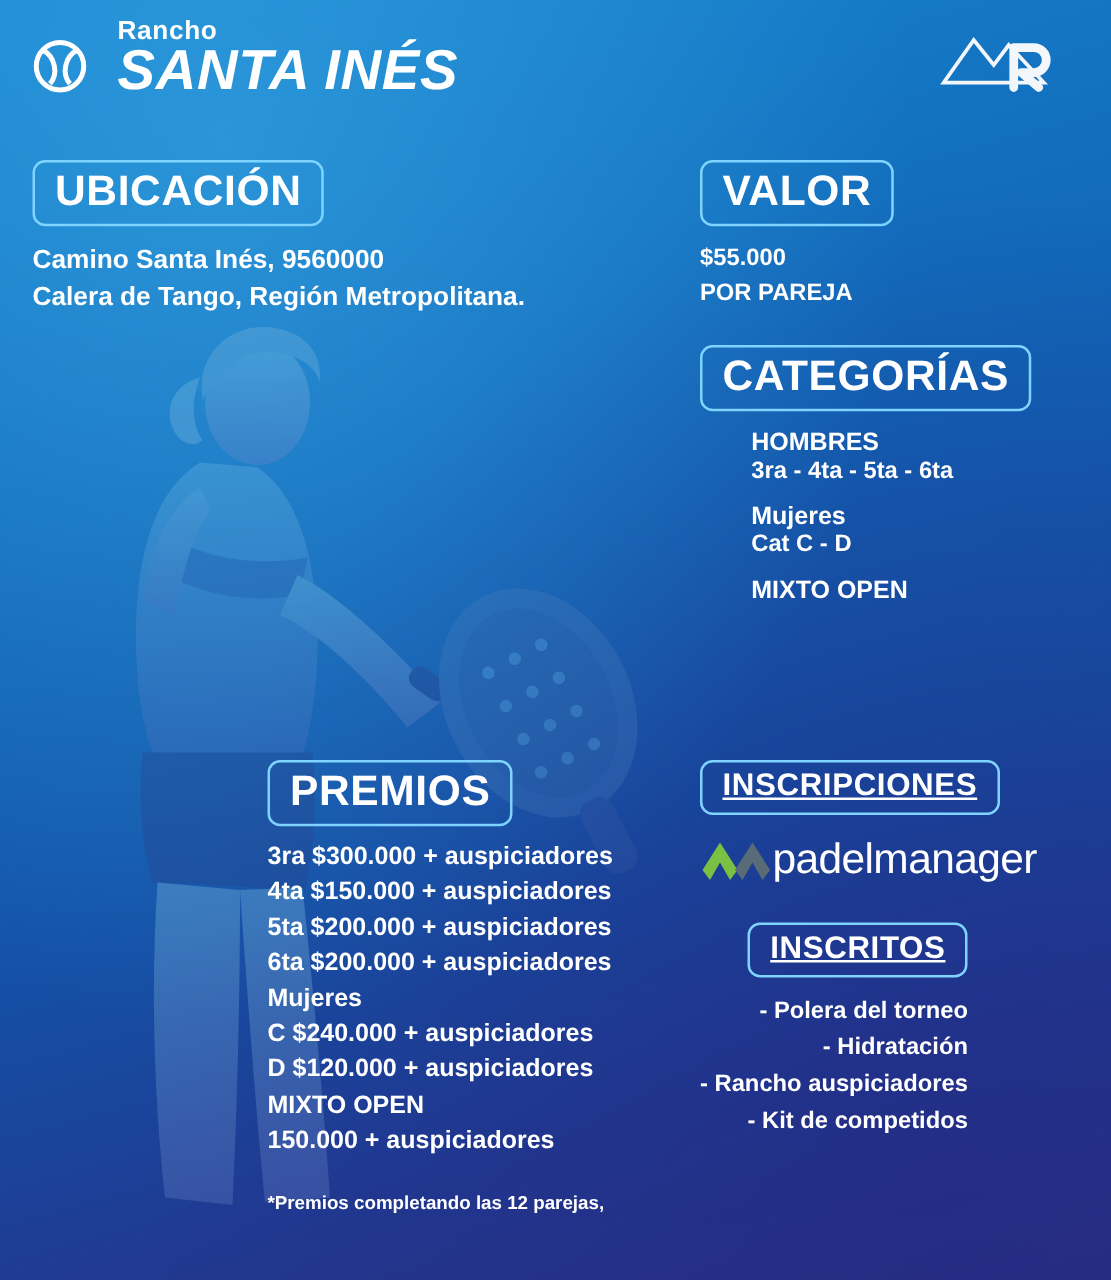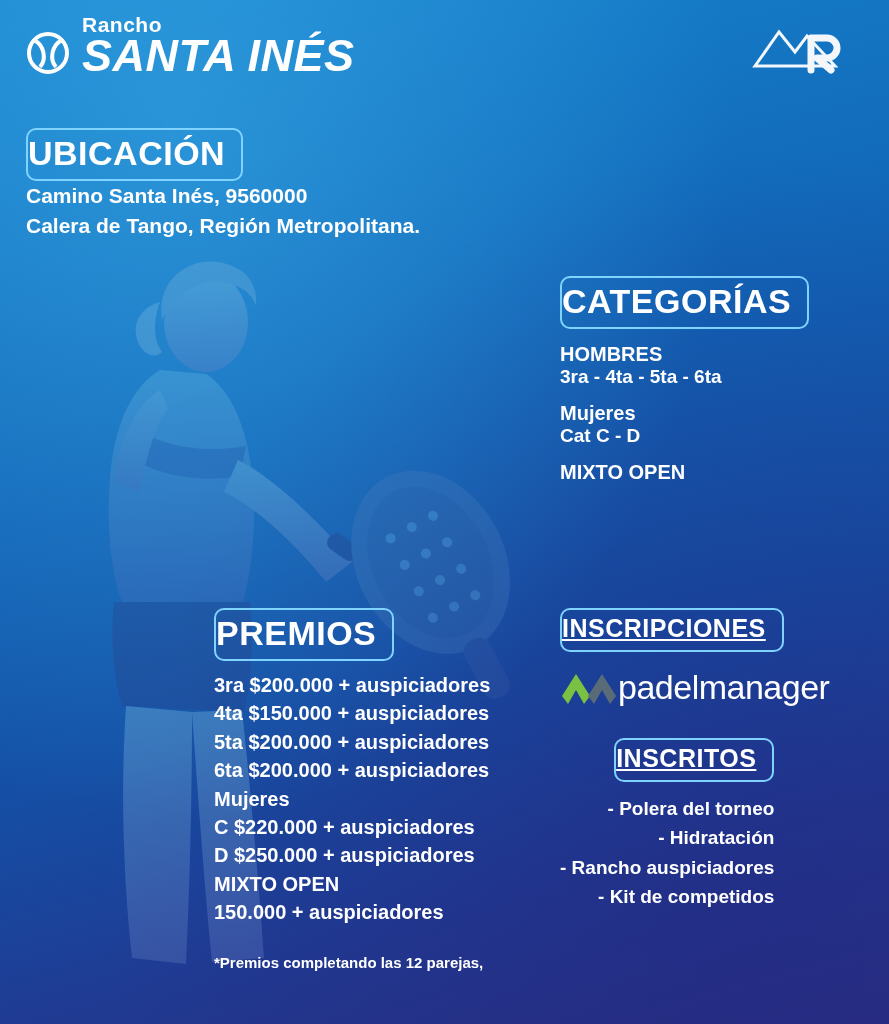--- a/index.html
+++ b/index.html
@@ -27,67 +27,68 @@
   
   .athlete{
     position:absolute;
     left:10px; top:250px;
     width:540px; height:780px;
     opacity:.30;
     pointer-events:none;
   }
 
   
-  .header{ position:absolute; left:26px; top:14px; display:flex; align-items:center; gap:12px; }
+  .header{ position:absolute; left:26px; top:14px; display:flex; align-items:center; gap:24px; }
   .brand-mark{ width:44px; height:44px; flex:0 0 44px; margin-top:14px; }
   .brand-text{ line-height:1; }
   .brand-top{ font-size:21px; font-weight:bold; letter-spacing:.5px; }
   .brand-bottom{ font-size:45px; font-weight:bold; letter-spacing:.5px; margin-top:-2px;font-style:italic; }
 
   .logo-mtn{ position:absolute; right:36px; top:18px; width:104px; height:64px; opacity:.95; }
 
   
   .boxed{
     display:inline-block;
     border:2px solid #7fd4ff;
     border-radius:10px;
-    padding:6px 16px 9px 0;
+    padding:6px 16px 9px 16px;
     font-size:34px;
     font-weight:bold;
     letter-spacing:.5px;
     line-height:1;
     color:#ffffff;
     background:transparent;
   }
   .boxed.small{ font-size:25px;text-decoration:underline; }
 
   .block{ position:absolute; }
 
   .body-text{
     font-size:19px;
     font-weight:bold;
     line-height:1.45;
+    margin-top:12px;
   }
   .body-text.lg{ font-size:21px; }
   .note{
     font-size:15px;
     font-weight:bold;
     line-height:1.35;
     margin-top:26px;
   }
 
   
   #ubicacion{ left:26px; top:128px; }
   #valor{ left:560px; top:128px; }
   #categorias{ left:560px; top:276px; }
   #premios{ left:214px; top:608px; }
   #inscripciones{ left:560px; top:608px; }
   #inscritos{ left:560px; top:738px;text-align:right; }
 
-  .cat-group{ margin-top:14px; }
+  .cat-group{ margin-top:14px;margin-left:41px; }
   .cat-group .cat-title{ font-size:20px; font-weight:bold; }
   .cat-group .cat-sub{ font-size:19px; font-weight:bold; }
 
   .prize-list{ margin-top:10px; }
   .prize-list div{ font-size:20px; font-weight:bold; line-height:1.42; }
 
   .incl-list{ margin-top:12px; }
   .incl-list div{ font-size:19px; font-weight:bold; line-height:1.55; }
 
   
@@ -171,46 +172,53 @@
   </svg>
 
   <div class="block" id="ubicacion">
     <div class="boxed">UBICACIÓN</div>
     <div class="body-text lg">
       <div>Camino Santa Inés, 9560000</div>
       <div>Calera de Tango, Región Metropolitana.</div>
     </div>
   </div>
 
+  <div class="block" id="valor">
+    <div class="boxed">VALOR</div>
+    <div class="body-text">
+      <div>$55.000</div>
+      <div>POR PAREJA</div>
+    </div>
+  </div>
 
   <div class="block" id="categorias">
     <div class="boxed">CATEGORÍAS</div>
     <div class="cat-group">
       <div class="cat-title">HOMBRES</div>
       <div class="cat-sub">3ra - 4ta - 5ta - 6ta</div>
     </div>
     <div class="cat-group">
       <div class="cat-title">Mujeres</div>
       <div class="cat-sub">Cat C - D</div>
     </div>
     <div class="cat-group">
       <div class="cat-title">MIXTO OPEN</div>
     </div>
   </div>
 
   <div class="block" id="premios">
     <div class="boxed">PREMIOS</div>
     <div class="prize-list">
-      <div>3ra $200.000 + auspiciadores</div>
+      <div>3ra $300.000 + auspiciadores</div>
       <div>4ta $150.000 + auspiciadores</div>
       <div>5ta $200.000 + auspiciadores</div>
       <div>6ta $200.000 + auspiciadores</div>
       <div>Mujeres</div>
-      <div>C $220.000 + auspiciadores</div>
-      <div>D $250.000 + auspiciadores</div>
+      <div>C $240.000 + auspiciadores</div>
+      <div>D $120.000 + auspiciadores</div>
       <div>MIXTO OPEN</div>
       <div>150.000 + auspiciadores</div>
     </div>
     <div class="note">
       <div>*Premios completando las 12  parejas,</div>
     </div>
   </div>
 
   <div class="block" id="inscripciones">
     <div class="boxed small">INSCRIPCIONES</div>

